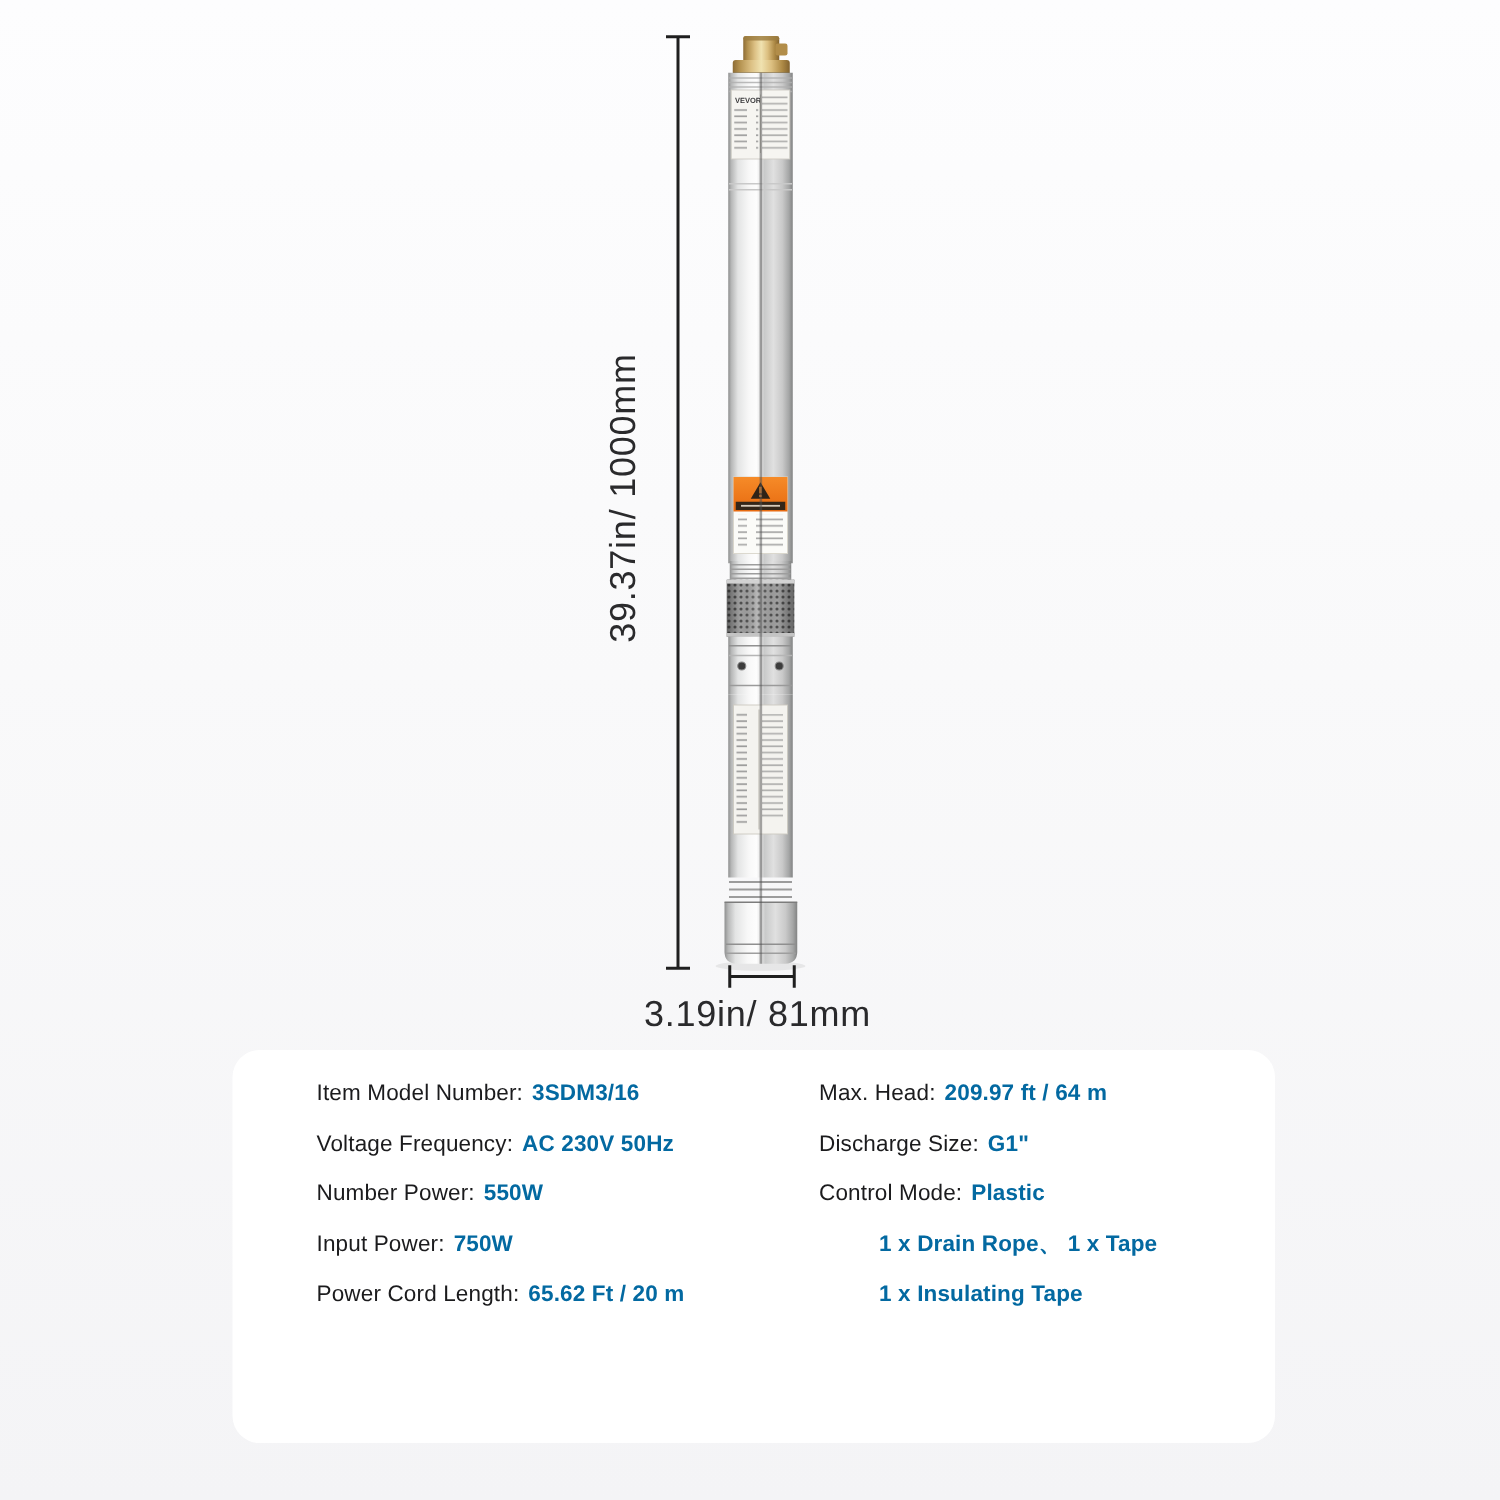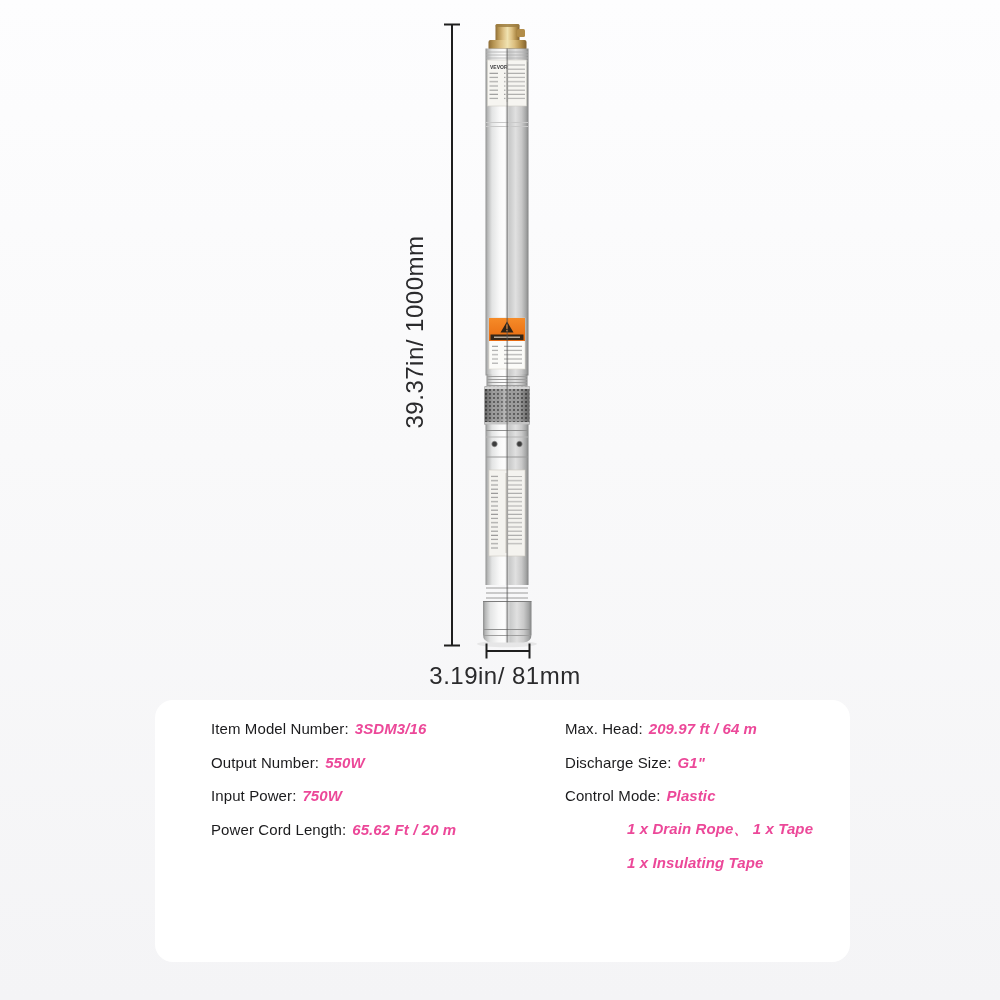--- a/index.html
+++ b/index.html
@@ -8,25 +8,25 @@
     font-family:"Liberation Sans", sans-serif;
     background:linear-gradient(180deg,#fdfdfe 0%,#f9f9fa 45%,#f4f4f6 100%);
   }
   .figure-wrap{position:absolute;left:0;top:0;width:1000px;height:700px;}
   .spec-panel{
     position:absolute;left:155px;top:700px;width:695px;height:262px;
     background:#ffffff;border-radius:18px;
   }
   .spec-col{position:absolute;top:12px;}
   .spec-col.left{left:56px;}
-  .spec-col.right{left:410px;}
+  .spec-col.right{left:391px;}
   .spec-row{height:33.5px;display:flex;align-items:center;white-space:nowrap;}
   .spec-label{font-size:15px;color:#1b1b1d;letter-spacing:.1px;}
-  .spec-value{font-size:15px;color:#ec4899;font-weight:bold;margin-left:6px;letter-spacing:.1px;font-style:italic;}
-  .spec-extra{margin-left:62px;}
+  .spec-value{font-size:15px;color:#0369a1;font-weight:bold;margin-left:6px;letter-spacing:.1px;}
+  .spec-extra{margin-left:40px;}
   .dim-text{font-family:"Liberation Sans",sans-serif;font-size:24px;fill:#2a2a2c;letter-spacing:.5px;}
 </style>
 </head>
 <body>
 
 <div class="figure-wrap">
 <svg width="1000" height="700" viewBox="0 0 1000 700">
   <defs>
     <linearGradient id="steel" x1="0" y1="0" x2="1" y2="0">
       <stop offset="0" stop-color="#8f9090"></stop>
@@ -183,21 +183,25 @@
 </svg>
 </div>
 
 <div class="spec-panel">
   <div class="spec-col left">
     <div class="spec-row">
       <span class="spec-label">Item Model Number:</span>
       <span class="spec-value">3SDM3/16</span>
     </div>
     <div class="spec-row">
-      <span class="spec-label">Output Number:</span>
+      <span class="spec-label">Voltage Frequency:</span>
+      <span class="spec-value">AC 230V 50Hz</span>
+    </div>
+    <div class="spec-row">
+      <span class="spec-label">Number Power:</span>
       <span class="spec-value">550W</span>
     </div>
     <div class="spec-row">
       <span class="spec-label">Input Power:</span>
       <span class="spec-value">750W</span>
     </div>
     <div class="spec-row">
       <span class="spec-label">Power Cord Length:</span>
       <span class="spec-value">65.62 Ft / 20 m</span>
     </div>

